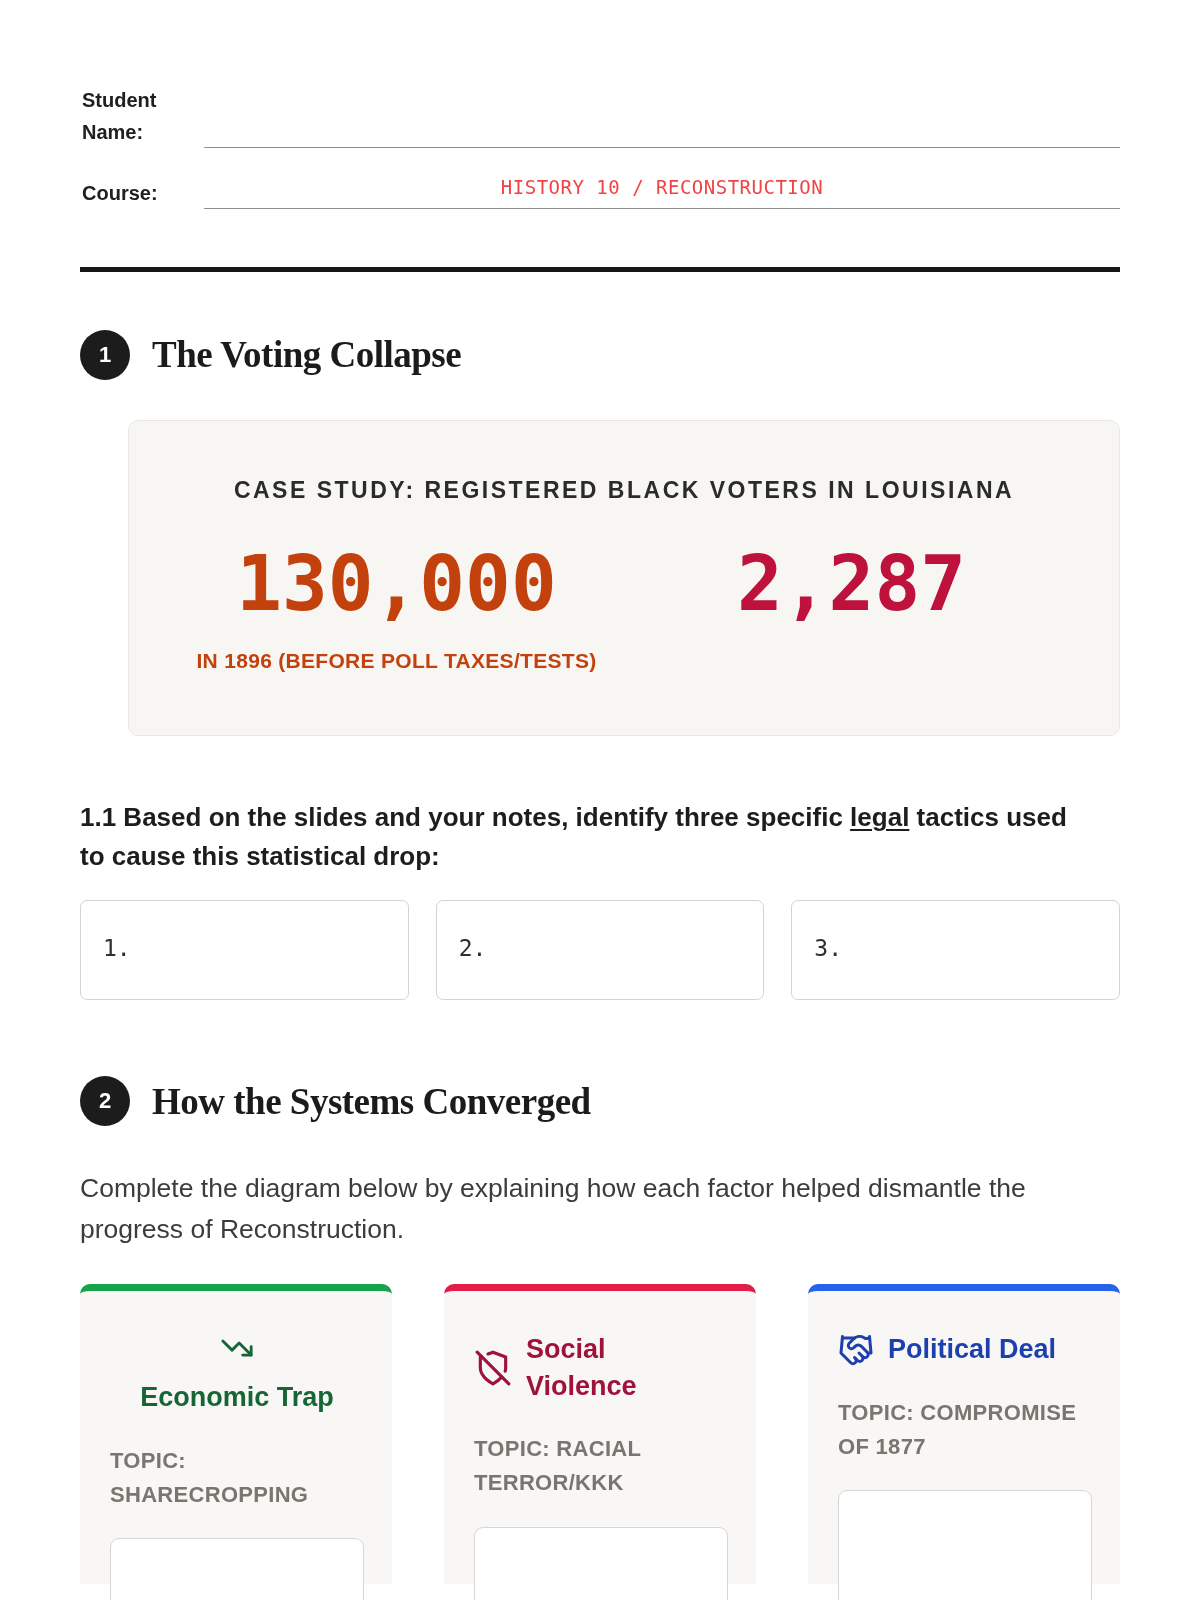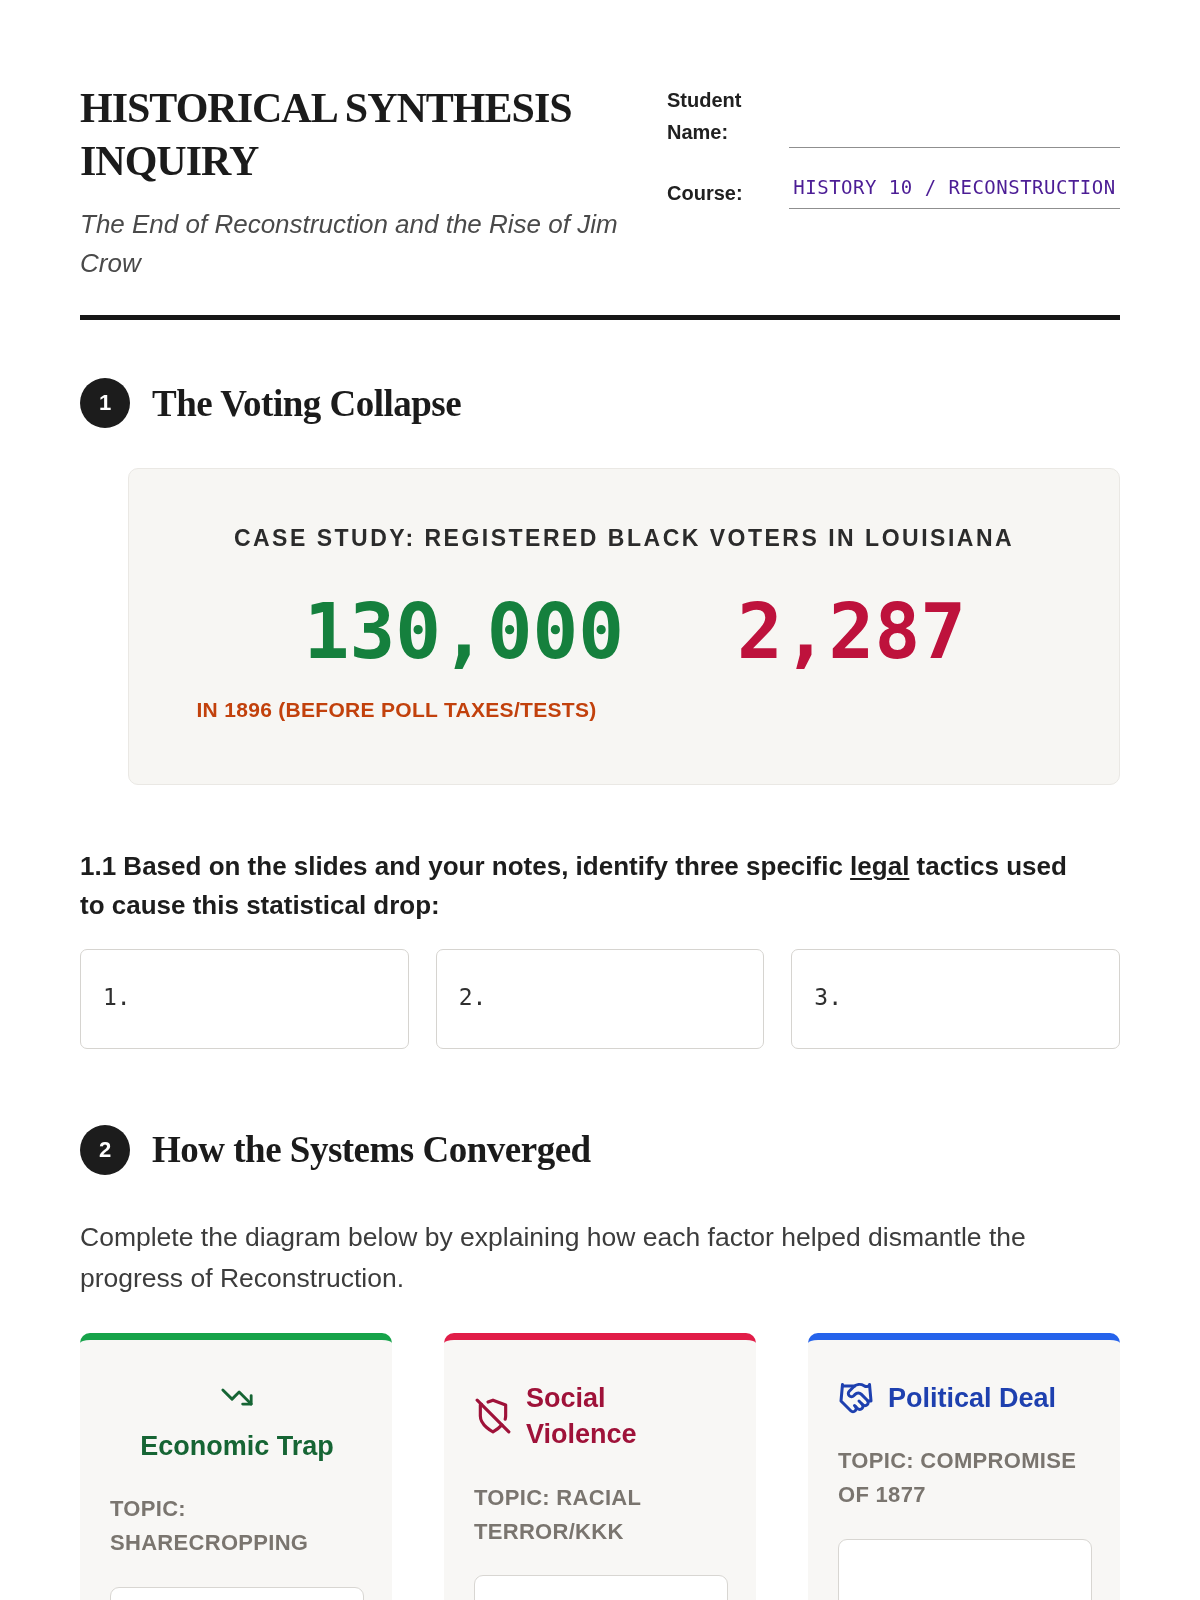--- a/index.html
+++ b/index.html
@@ -29,21 +29,21 @@
     font-weight: bold; font-size: 20px; line-height: 1.6;
     color: #202020; width: 122px; flex: 0 0 122px;
   }
   .field-line {
     flex: 1; border-bottom: 1px solid #8f8f8f; min-height: 34px;
     display: flex; align-items: flex-end; justify-content: center;
     padding-bottom: 6px; text-align: center;
   }
   .field-line.mono-value {
     font-family: "DejaVu Sans Mono", monospace;
-    font-size: 19px; line-height: 1.45; letter-spacing: 0.5px; color: #4c1d95;
+    font-size: 19px; line-height: 1.45; letter-spacing: 0.5px; color: #ef4444;
   }
   .thick-rule { border: none; border-top: 5px solid #161616; margin-top: 32px; }
 
   
   .section-header { display: flex; align-items: center; gap: 22px; }
   .section-header.s1 { margin-top: 58px; }
   .section-header.s2 { margin-top: 76px; }
   .section-badge {
     width: 50px; height: 50px; border-radius: 50%; background: #1c1c1c;
     color: #ffffff; font-weight: bold; font-size: 22px;
@@ -110,24 +110,20 @@
   }
   .card-answer {
     margin-top: 26px; background: #ffffff; border: 1px solid #d8d6d2;
     border-radius: 9px; height: 170px;
   }
 </style>
 </head>
 <body>
 
 <div class="header">
-  <div class="header-left">
-    <h1 class="doc-title">HISTORICAL SYNTHESIS INQUIRY</h1>
-    <div class="doc-subtitle">The End of Reconstruction and the Rise of Jim Crow</div>
-  </div>
   <div class="header-right">
     <div class="field-row">
       <div class="field-label">Student Name:</div>
       <div class="field-line"></div>
     </div>
     <div class="field-row">
       <div class="field-label">Course:</div>
       <div class="field-line mono-value">HISTORY 10 / RECONSTRUCTION</div>
     </div>
   </div>
@@ -137,21 +133,21 @@
 
 <div class="section-header s1">
   <div class="section-badge">1</div>
   <div class="section-title">The Voting Collapse</div>
 </div>
 
 <div class="case-box">
   <div class="case-heading">CASE STUDY: REGISTERED BLACK VOTERS IN LOUISIANA</div>
   <div class="stats-row">
     <div class="stat">
-      <div class="stat-value" style="color: #15803d; text-align: right;">130,000</div>
+      <div class="stat-value" style="color: #c2410c;">130,000</div>
       <div class="stat-label">IN 1896 (BEFORE POLL TAXES/TESTS)</div>
     </div>
     <div class="stat">
       <div class="stat-value" style="color: rgb(190, 18, 60);">2,287</div>
     </div>
   </div>
 </div>
 
 <div class="question"><span>1.1 Based on the slides and your notes, identify three specific </span><span class="u">legal</span><span> tactics used to cause this statistical drop:</span></div>
 

